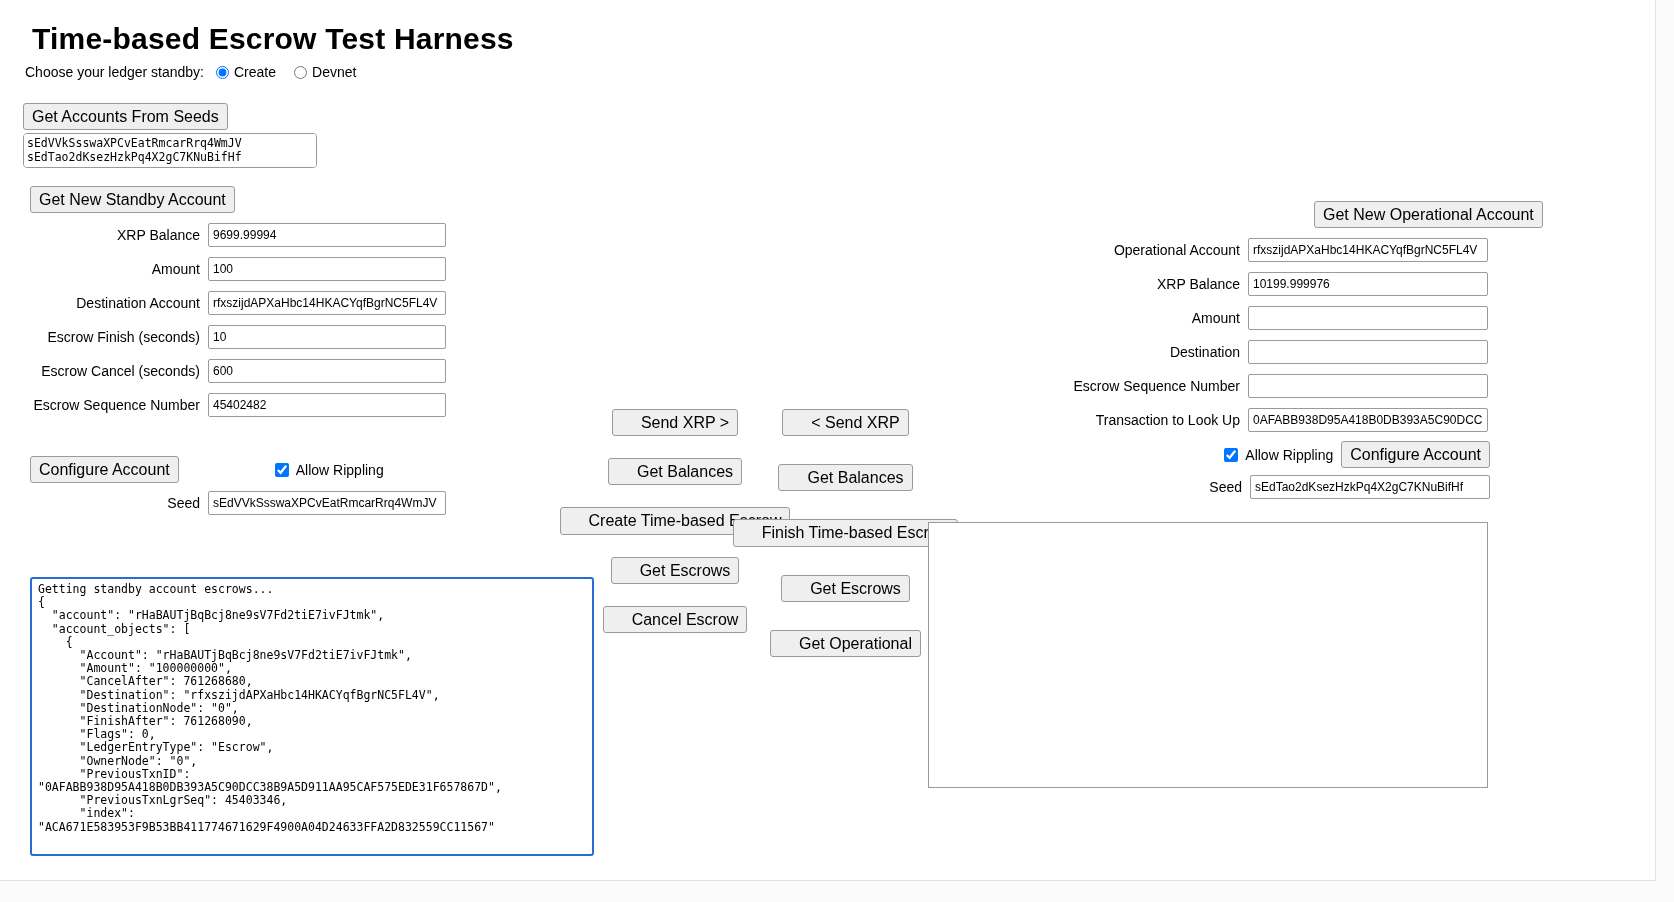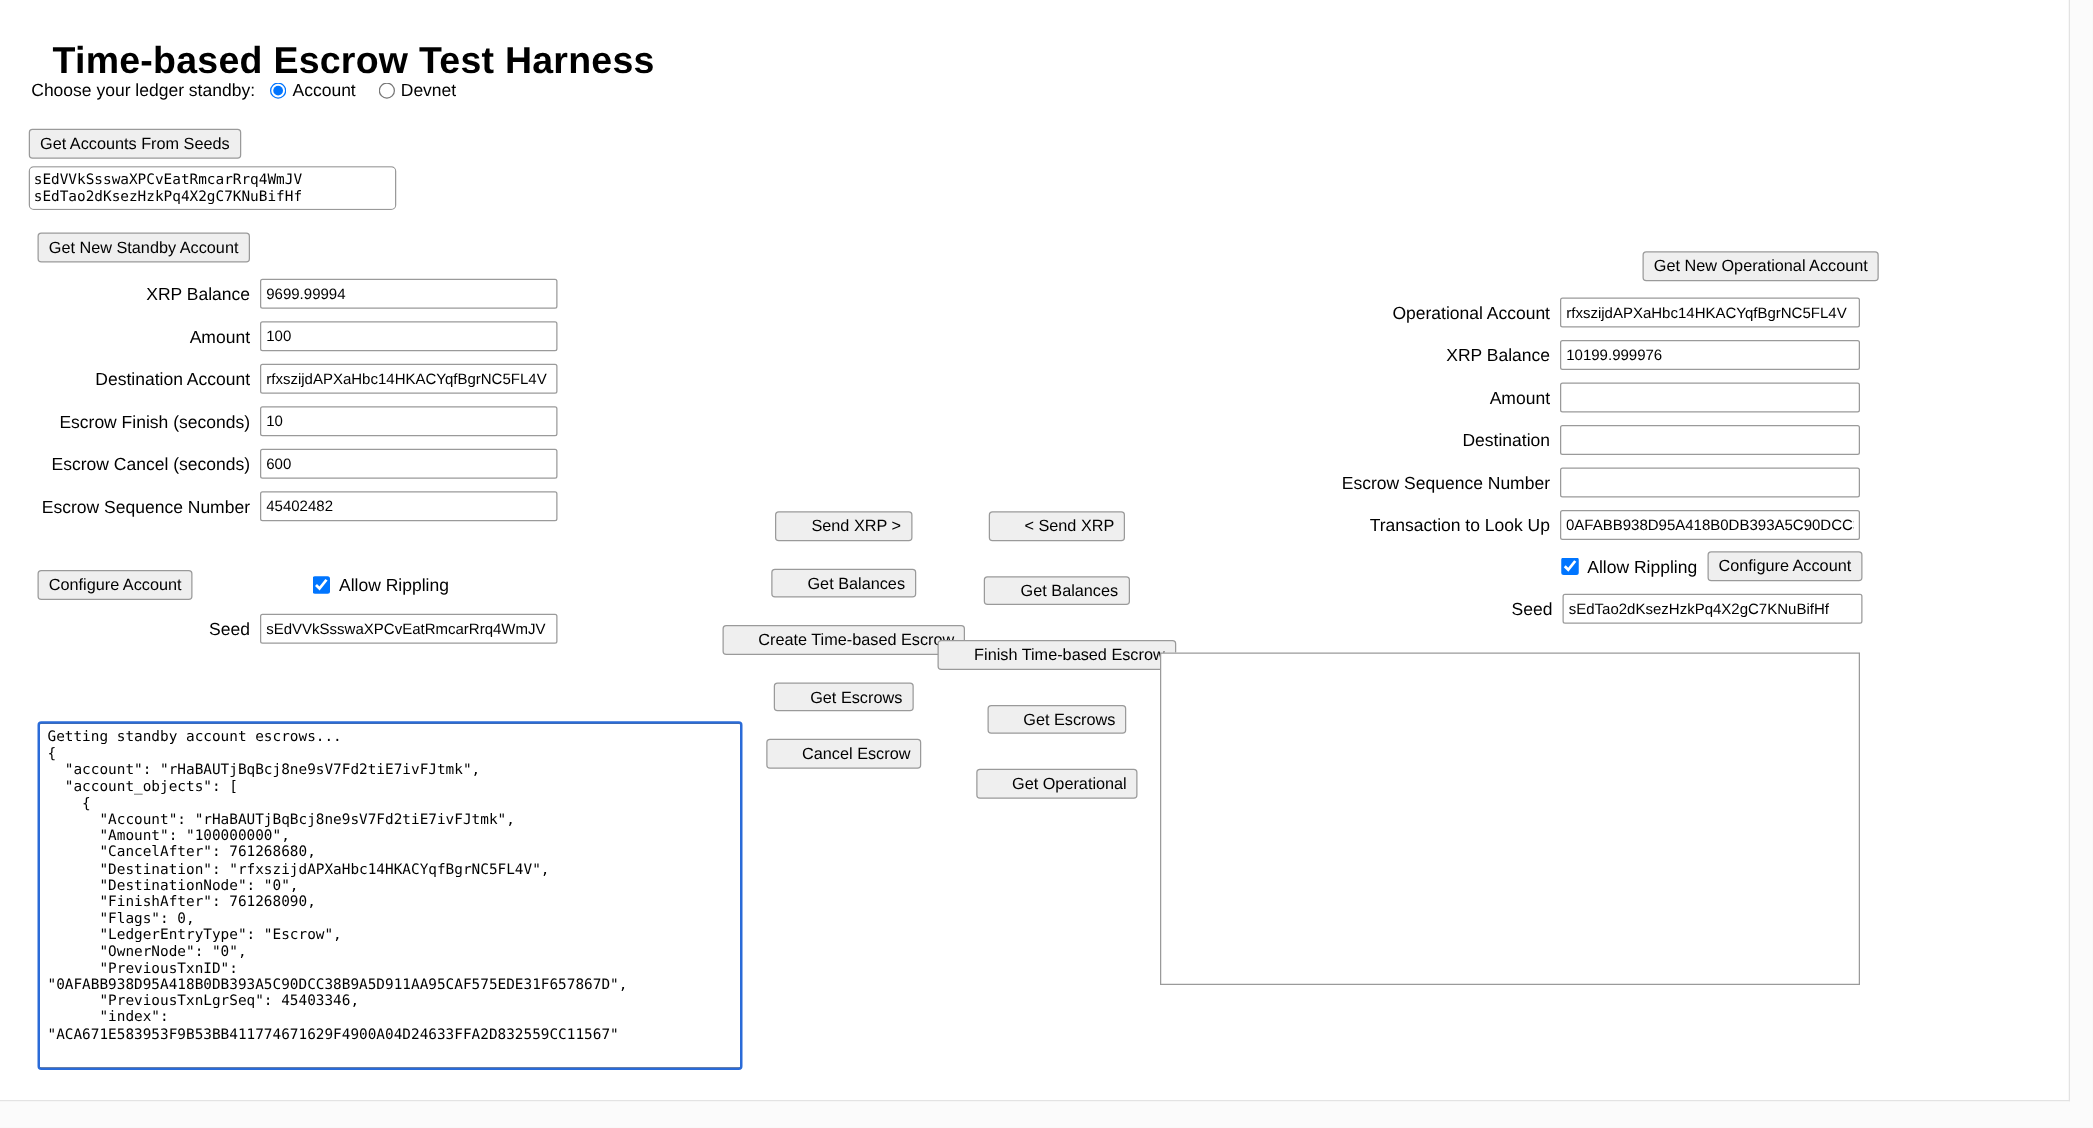--- a/index.html
+++ b/index.html
@@ -29,21 +29,21 @@
     height: 880px;
     background: #ffffff;
     border-right: 1px solid #e3e3e3;
     border-bottom: 1px solid #e3e3e3;
     overflow: hidden;
   }
   h1 {
     position: absolute;
     left: 24px;
     top: 14px;
-    margin: 18px;
+    margin: 8px;
     font-size: 30px;
     font-weight: bold;
     letter-spacing: 0.2px;
   }
   .ledger-row {
     position: absolute;
     left: 25px;
     top: 64px;
     display: flex;
     align-items: center;
@@ -61,21 +61,21 @@
   input[type="radio"] {
     margin: 0 5px 0 0;
     width: 13px;
     height: 13px;
   }
   .radio-wrap label {
     font-size: 14px;
   }
   button {
     font-family: "Liberation Sans", sans-serif;
-    font-size: 13px;
+    font-size: 16px;
     background: #efefef;
     border: 1px solid #9a9a9a;
     border-radius: 3px;
     padding: 3px 8px;
     color: #000;
     cursor: pointer;
     line-height: 1.2;
     white-space: nowrap;
   }
   input[type="text"] {
@@ -251,21 +251,21 @@
 
 <div class="page">
   <div class="page-inner">
 
     <h1>Time-based Escrow Test Harness</h1>
 
     <div class="ledger-row">
       <span class="lbl">Choose your ledger standby:</span>
       <span class="radio-wrap">
         <input type="radio" name="ledger" checked="" style="">
-        <label>Account</label>
+        <label>Create</label>
       </span>
       <span class="radio-wrap">
         <input type="radio" name="ledger" style="">
         <label>Devnet</label>
       </span>
     </div>
 
     <button class="btn-seeds">Get Accounts From Seeds</button>
 
     <div class="seeds-box">

